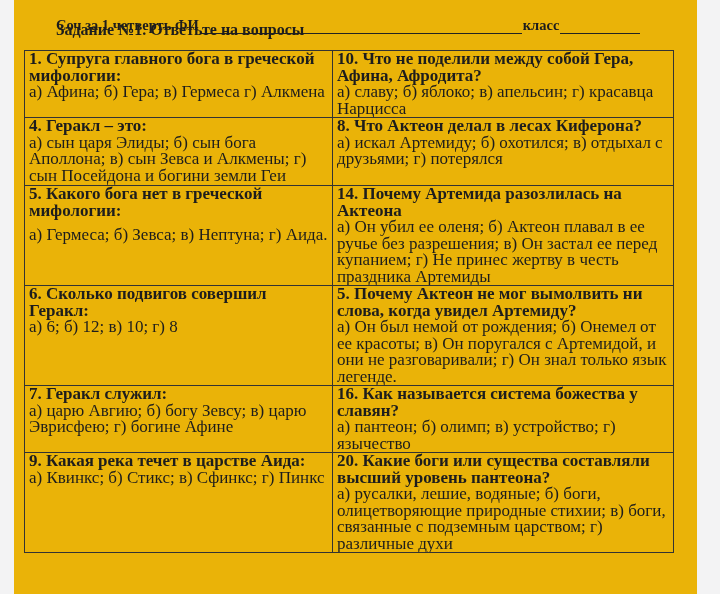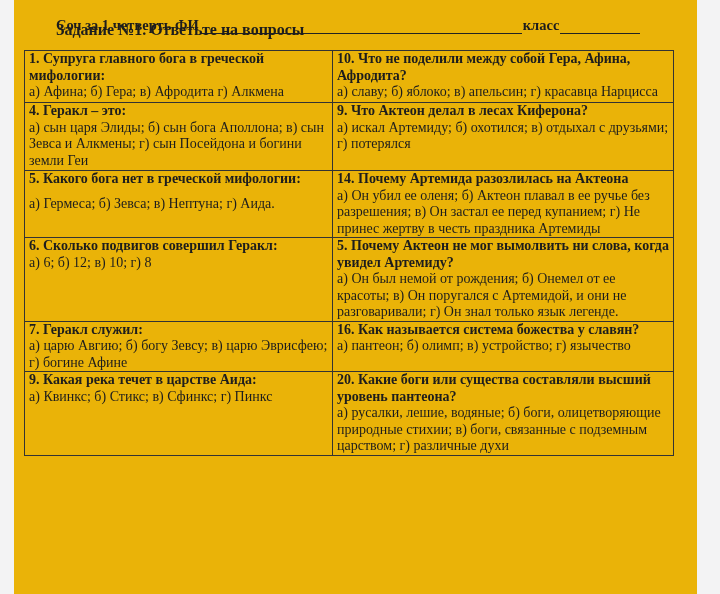--- a/index.html
+++ b/index.html
@@ -54,21 +54,21 @@
       left: 10px;
       top: 50px;
       width: 649px;
       border-collapse: collapse;
       table-layout: fixed;
     }
     table.quiz td {
       border: 1.3px solid #333;
       vertical-align: top;
       padding: 0 4px 0 4px;
-      font-size: 14px;
+      font-size: 17px;
       line-height: 16.5px;
       overflow: hidden;
     }
     table.quiz col.left { width: 308px; }
     table.quiz col.right { width: 341px; }
     .q { font-weight: bold; display: block; }
     .a { display: block; }
     .gap { display: block; height: 6px; }
     .gap-lg { display: block; height: 8px; }
   </style>
@@ -86,34 +86,34 @@
 
   <table class="quiz">
     <colgroup>
         <col class="left">
         <col class="right">
       </colgroup>
     <tbody>
         <tr style="height:52px">
       <td>
             <span class="q">1. Супруга главного бога в греческой мифологии:</span>
-            <span class="a">а) Афина; б) Гера; в) Афродита  г) Алкмена</span>
+            <span class="a">а) Афина; б) Гера; в) Гермеса  г) Алкмена</span>
           </td>
       <td>
             <span class="q">10. Что не поделили между собой Гера, Афина, Афродита?</span>
             <span class="a">а) славу; б) яблоко; в) апельсин; г) красавца Нарцисса</span>
           </td>
     </tr>
     <tr style="height:68px">
       <td>
             <span class="q">4. Геракл – это:</span>
             <span class="a">а) сын царя Элиды; б) сын бога Аполлона; в) сын Зевса и Алкмены; г) сын Посейдона и богини земли Геи</span>
           </td>
       <td>
-            <span class="q">9. Что Актеон делал в лесах Киферона?</span>
+            <span class="q">8. Что Актеон делал в лесах Киферона?</span>
             <span class="a">а) искал Артемиду; б) охотился; в) отдыхал с друзьями; г) потерялся</span>
           </td>
     </tr>
     <tr style="height:64px">
       <td>
             <span class="q">5. Какого бога нет в греческой мифологии:</span>
             <span class="gap-lg"></span>
             <span class="a">а) Гермеса; б) Зевса; в) Нептуна; г) Аида.</span>
           </td>
       <td>

